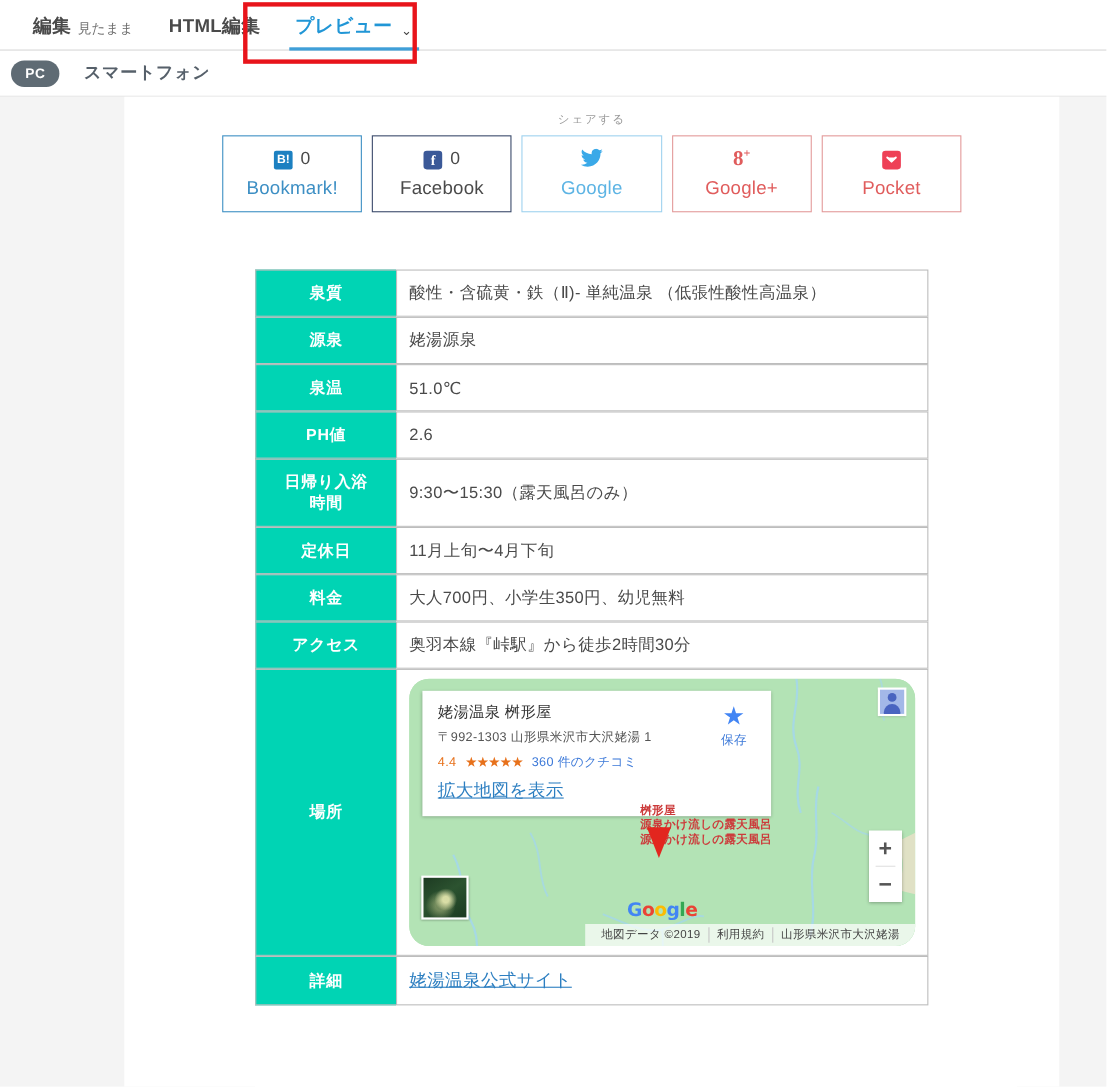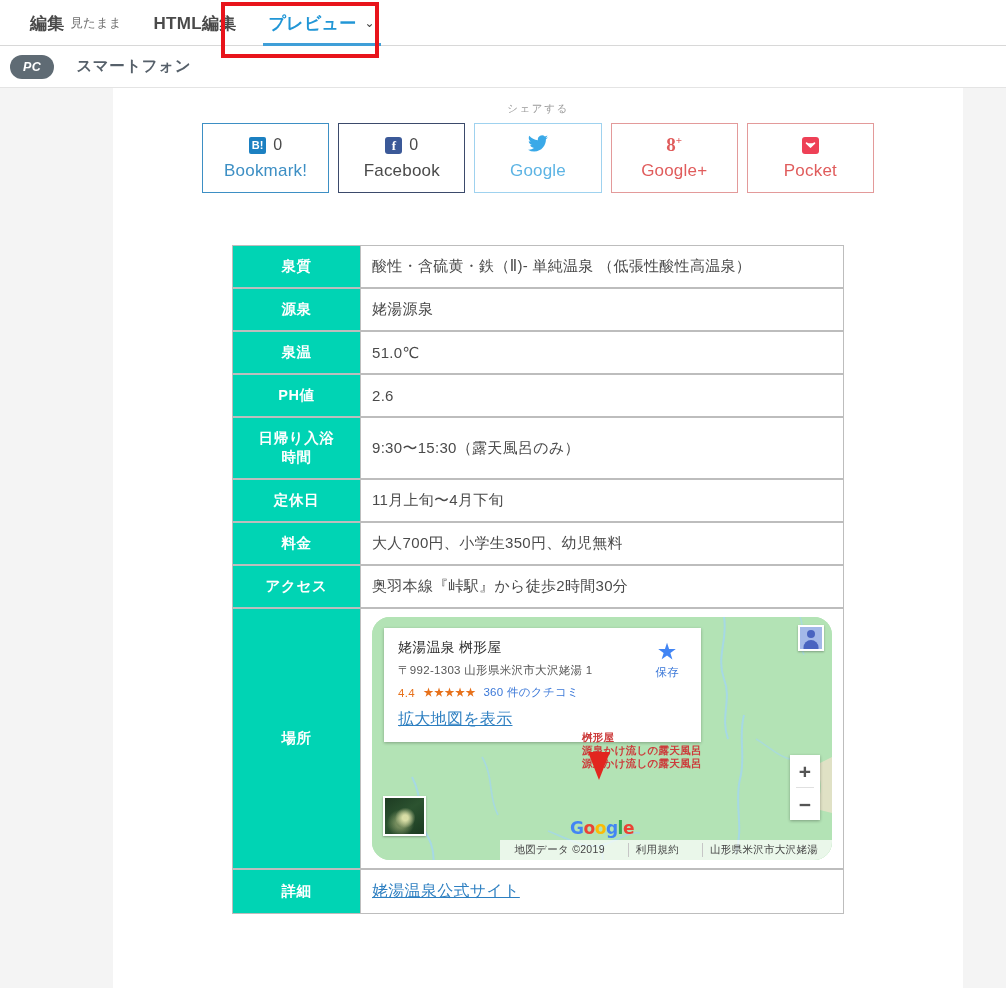--- a/index.html
+++ b/index.html
@@ -15,21 +15,21 @@
     position: relative;
     height: 46px;
     background: #ffffff;
     display: flex;
     align-items: flex-end;
     padding-left: 14px;
   }
   .tab {
     position: relative;
     display: flex;
-    align-items: center;
+    align-items: flex-end;
     gap: 6px;
     padding: 0 16px 11px 16px;
     cursor: pointer;
     white-space: nowrap;
   }
   .tab-main {
     font-size: 17px;
     font-weight: bold;
     color: #4a4a4a;
     letter-spacing: .3px;
@@ -83,21 +83,20 @@
   }
   .pcpill {
     background: #5f6b74;
     color: #ffffff;
     font-size: 12.5px;
     font-weight: bold;
     border-radius: 13px;
     padding: 5px 13px;
     letter-spacing: .5px;
     cursor: pointer;
-    font-style: italic;
   }
   .smartphone {
     font-size: 15.5px;
     font-weight: bold;
     color: #56606a;
     letter-spacing: .6px;
     cursor: pointer;
   }
 
   
@@ -337,21 +336,21 @@
     letter-spacing: -.5px;
   }
   .map-logo .g1 { color:#4285f4 } .map-logo .o1 { color:#ea4335 }
   .map-logo .o2 { color:#fbbc05 } .map-logo .g2 { color:#4285f4 }
   .map-logo .l1 { color:#34a853 } .map-logo .e1 { color:#ea4335 }
   .map-attrib {
     position: absolute; right: 0; bottom: 0;
     background: rgba(255,255,255,.72);
     font-size: 10.5px; color: #444;
     padding: 3px 7px;
-    display: flex; gap: 16px;
+    display: flex; gap: 0;
   }
   .map-attrib span { padding: 0 7px; }
   .map-attrib span + span { border-left: 1px solid #c6c6c6; }
 </style>
 </head>
 <body>
 
 <div class="tabbar">
   <div class="tab">
     <span class="tab-main">編集</span>

